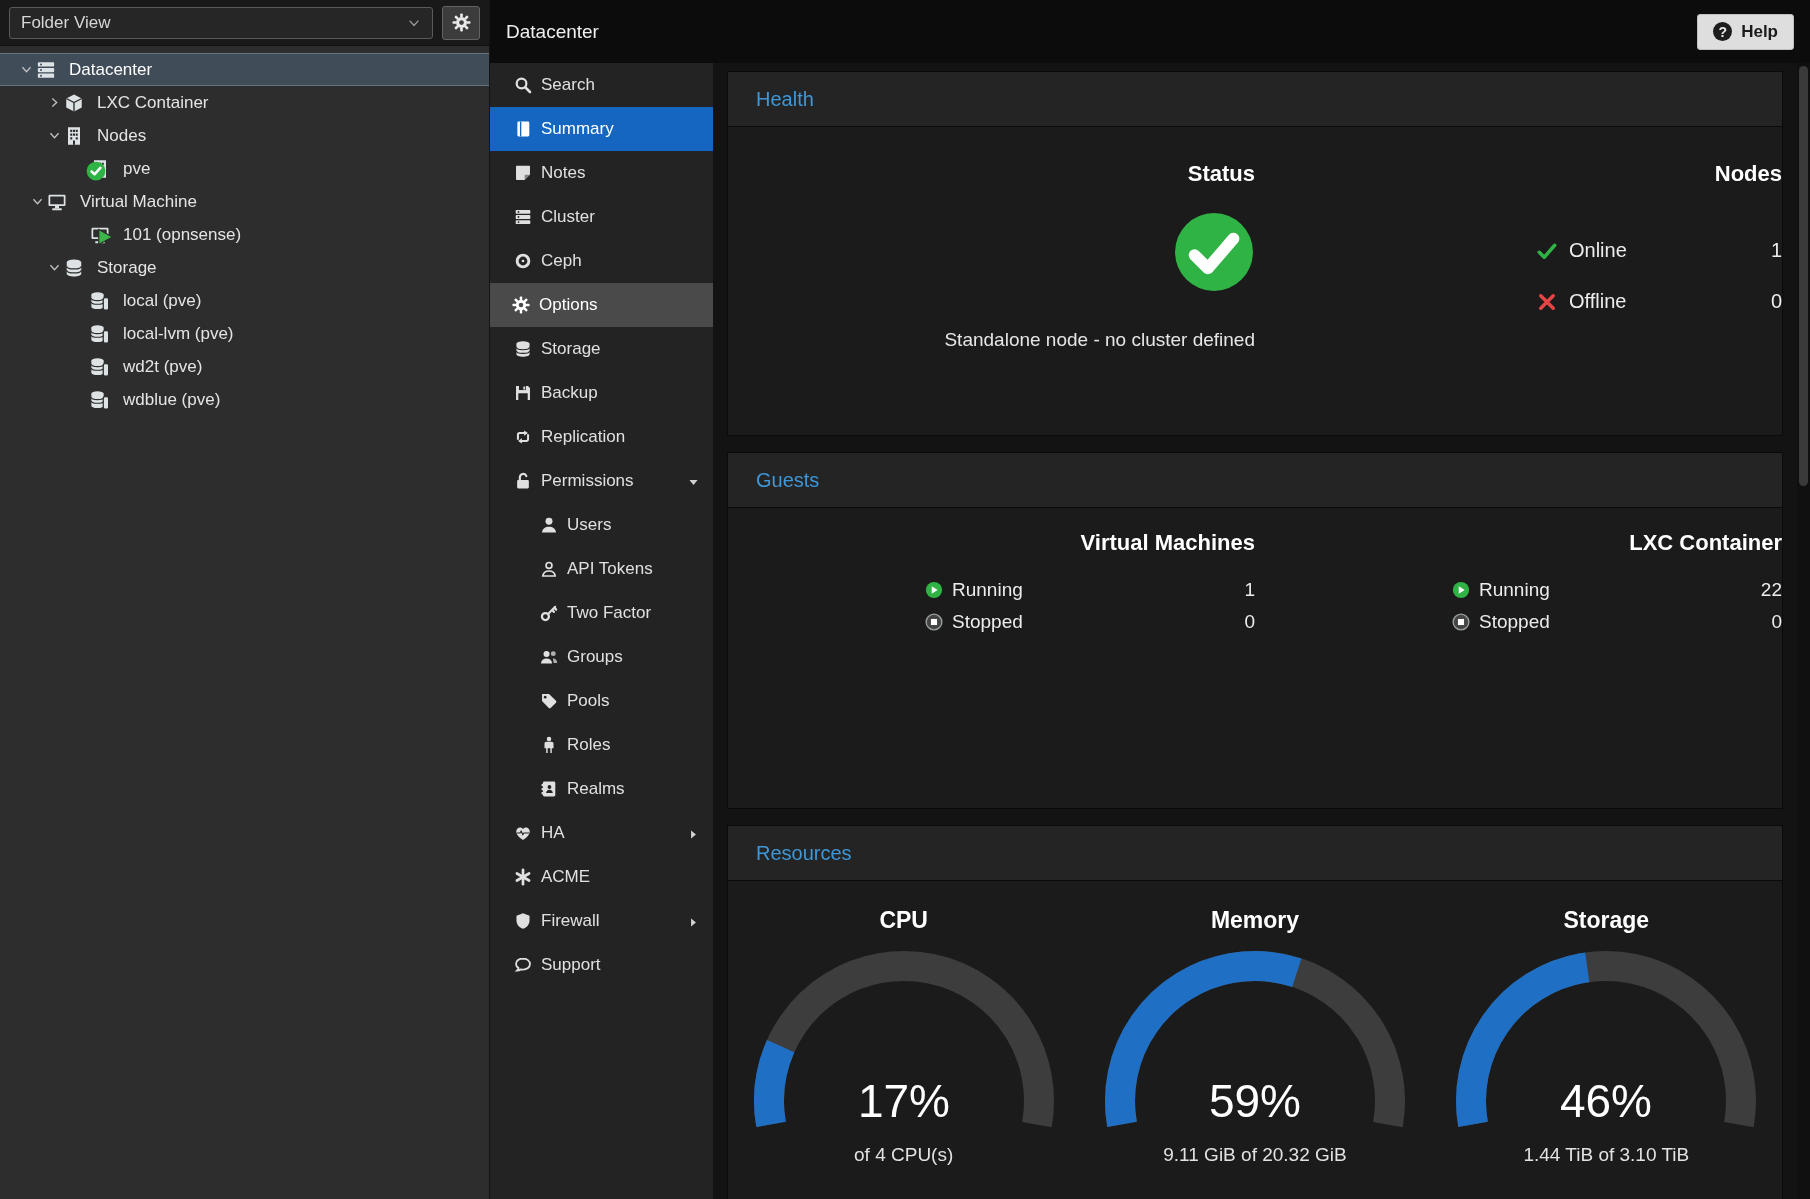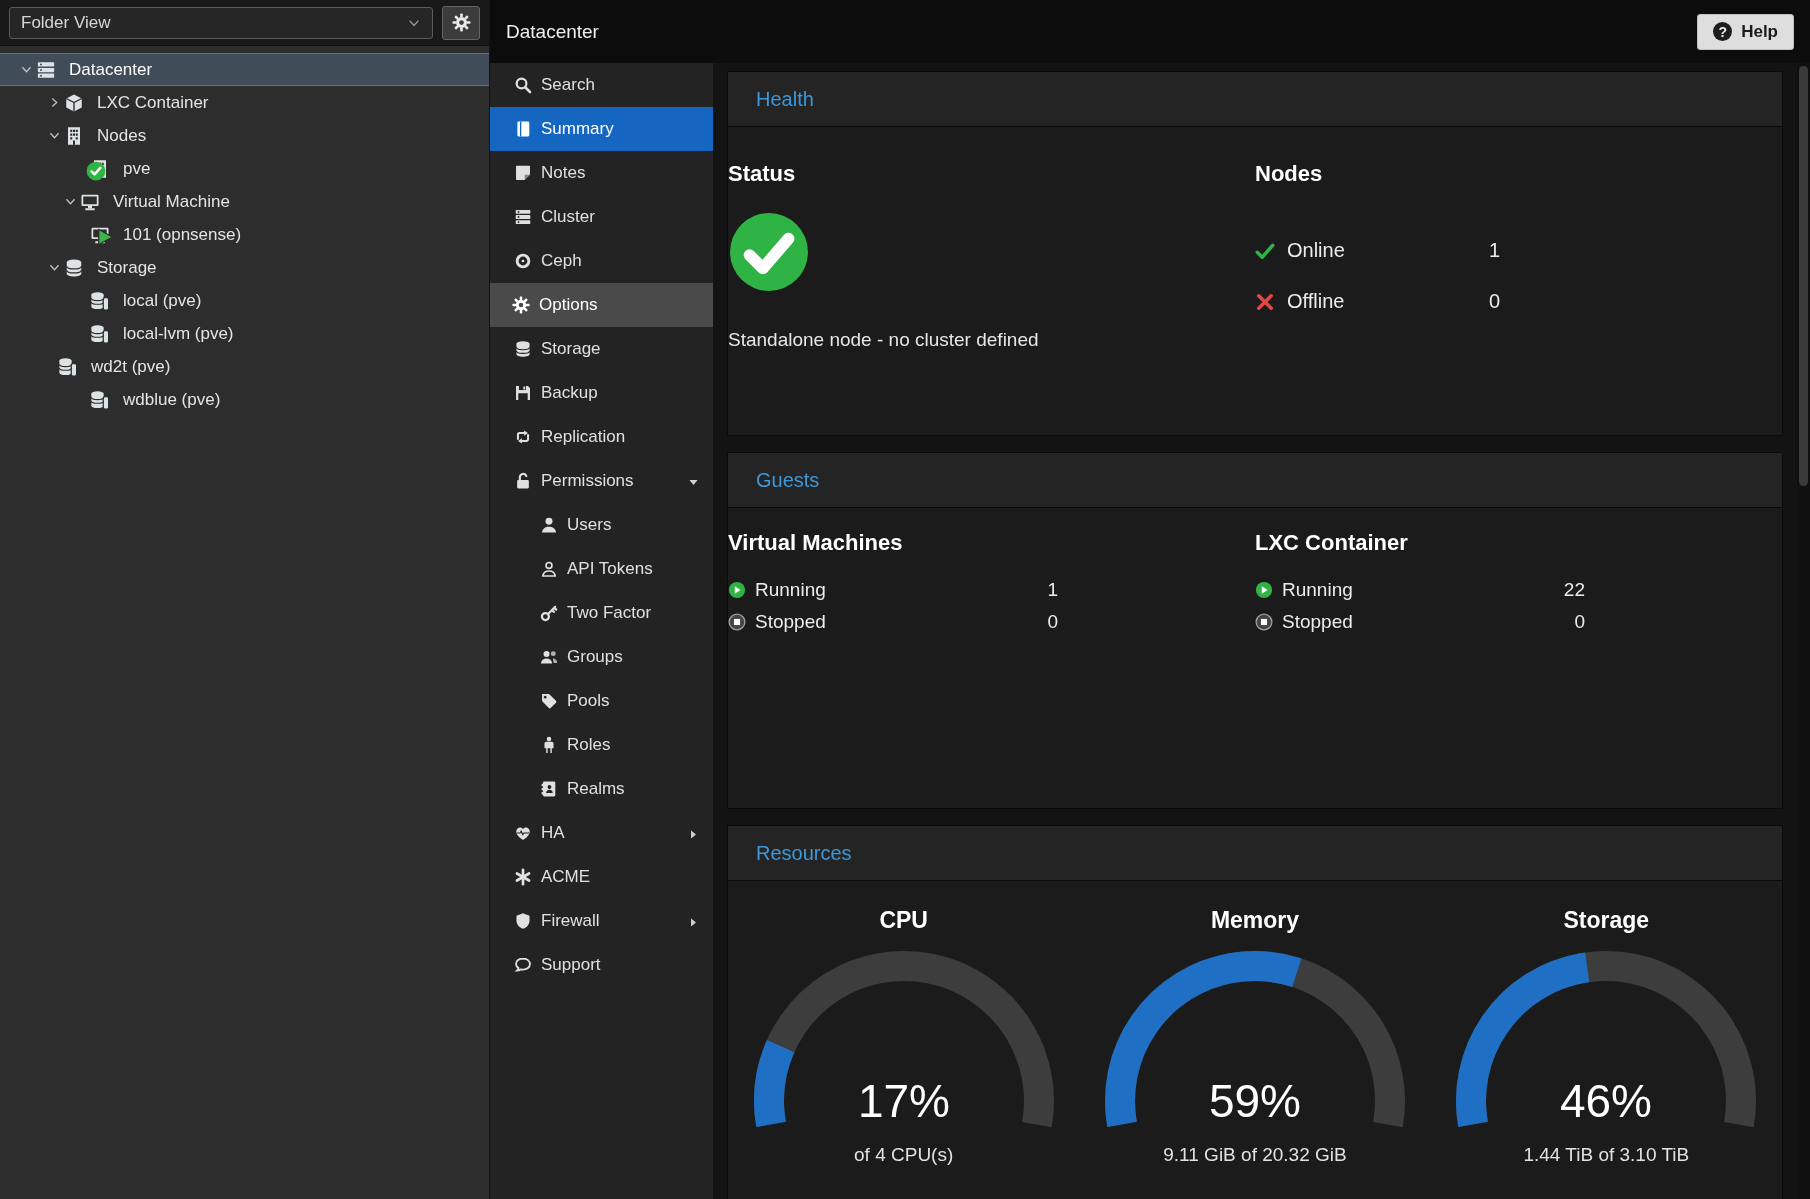--- a/index.html
+++ b/index.html
@@ -51,21 +51,21 @@
   .mlabel{white-space:nowrap;}
   .marrow{margin-left:auto;width:14px;height:14px;color:#d2d2d2;}
   .marrow svg{width:13px;height:13px;}
 
   
   .main{flex:1;background:#131313;padding:8px 14px 0 14px;min-width:0;overflow:hidden;--cut:#1b1b1b;}
   .panel{border:1px solid #0a0a0a;margin-bottom:16px;}
   .panel-header{height:55px;background:#242424;display:flex;align-items:center;padding:0 28px;font-size:20px;color:var(--panel-title-blue);border-bottom:1px solid #0a0a0a;}
   .panel-body{background:#1b1b1b;}
   .two-col{display:flex;}
-  .col{flex:1;display:flex;flex-direction:column;align-items:flex-start;}
+  .col{flex:1;display:flex;flex-direction:column;align-items:flex-end;}
   .col-title{font-size:22px;font-weight:700;color:#fff;}
 
   .health-body{height:308px;}
   .health-body .col-title{margin-top:34px;}
   .status-icon{width:82px;height:82px;margin-top:24px;}
   .status-msg{margin-top:36px;font-size:19px;color:#e6e6e6;}
   .node-rows{margin-top:38px;width:245px;}
   .hrow{display:flex;align-items:center;height:51px;font-size:20px;color:#ececec;}
   .hicon{width:20px;height:20px;margin-right:12px;flex:0 0 auto;}
   .hval{margin-left:auto;}
@@ -337,21 +337,21 @@
         <span class="tree-icon">
           <svg viewBox="0 0 16 16">
               <use href="#i-building"></use>
             </svg>
           <svg class="badge bl" viewBox="0 0 16 16">
               <use href="#i-badge-check"></use>
             </svg>
         </span>
         <span class="tree-label">pve</span>
       </div>
-      <div class="tree-row" style="padding-left:60px">
+      <div class="tree-row" style="padding-left:27px">
         <span class="expander">
             <svg viewBox="0 0 16 16">
               <use href="#i-caret-down"></use>
             </svg>
           </span>
         <span class="tree-icon"><svg viewBox="0 0 16 16">
               <use href="#i-desktop"></use>
             </svg></span>
         <span class="tree-label">Virtual Machine</span>
       </div>
@@ -385,21 +385,21 @@
             </svg></span>
         <span class="tree-label">local (pve)</span>
       </div>
       <div class="tree-row" style="padding-left:70px">
         <span class="expander"></span>
         <span class="tree-icon"><svg viewBox="0 0 16 16">
               <use href="#i-dbitem"></use>
             </svg></span>
         <span class="tree-label">local-lvm (pve)</span>
       </div>
-      <div class="tree-row" style="padding-left:38px">
+      <div class="tree-row" style="padding-left:70px">
         <span class="expander"></span>
         <span class="tree-icon"><svg viewBox="0 0 16 16">
               <use href="#i-dbitem"></use>
             </svg></span>
         <span class="tree-label">wd2t (pve)</span>
       </div>
       <div class="tree-row" style="padding-left:70px">
         <span class="expander"></span>
         <span class="tree-icon"><svg viewBox="0 0 16 16">
               <use href="#i-dbitem"></use>

